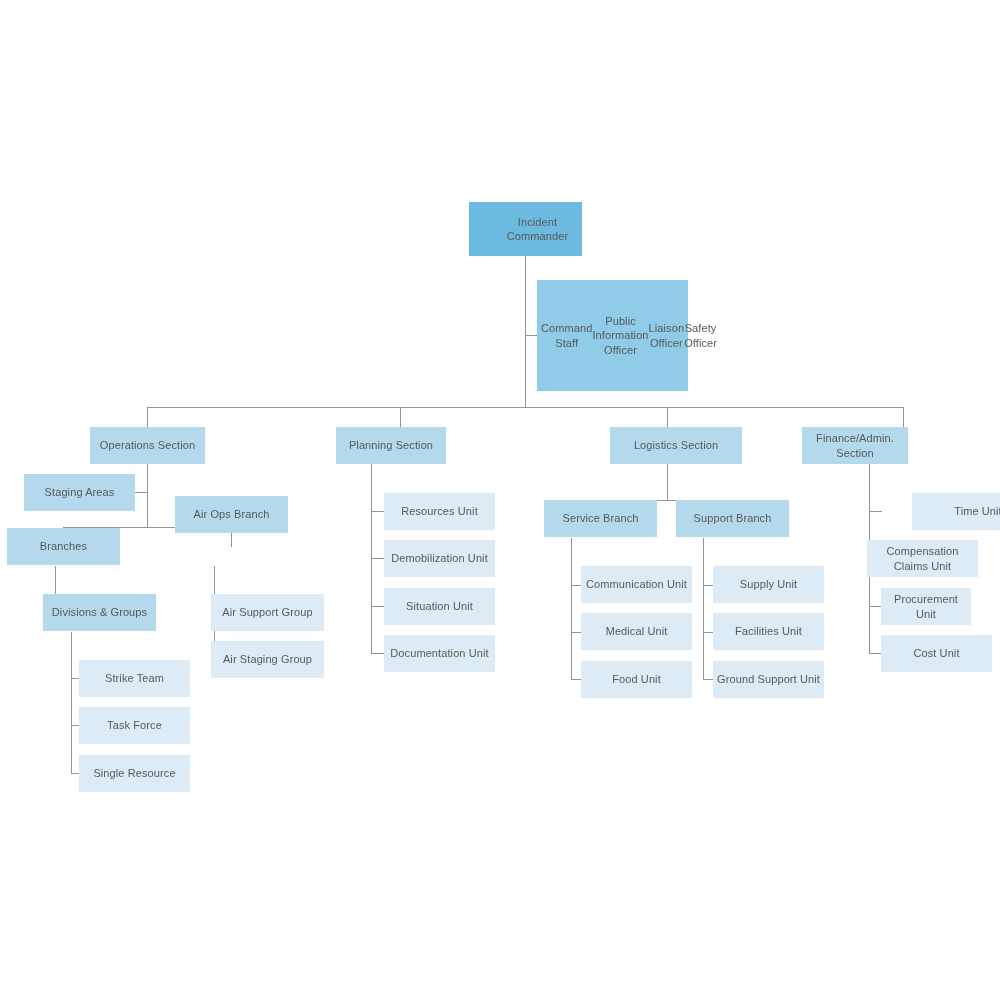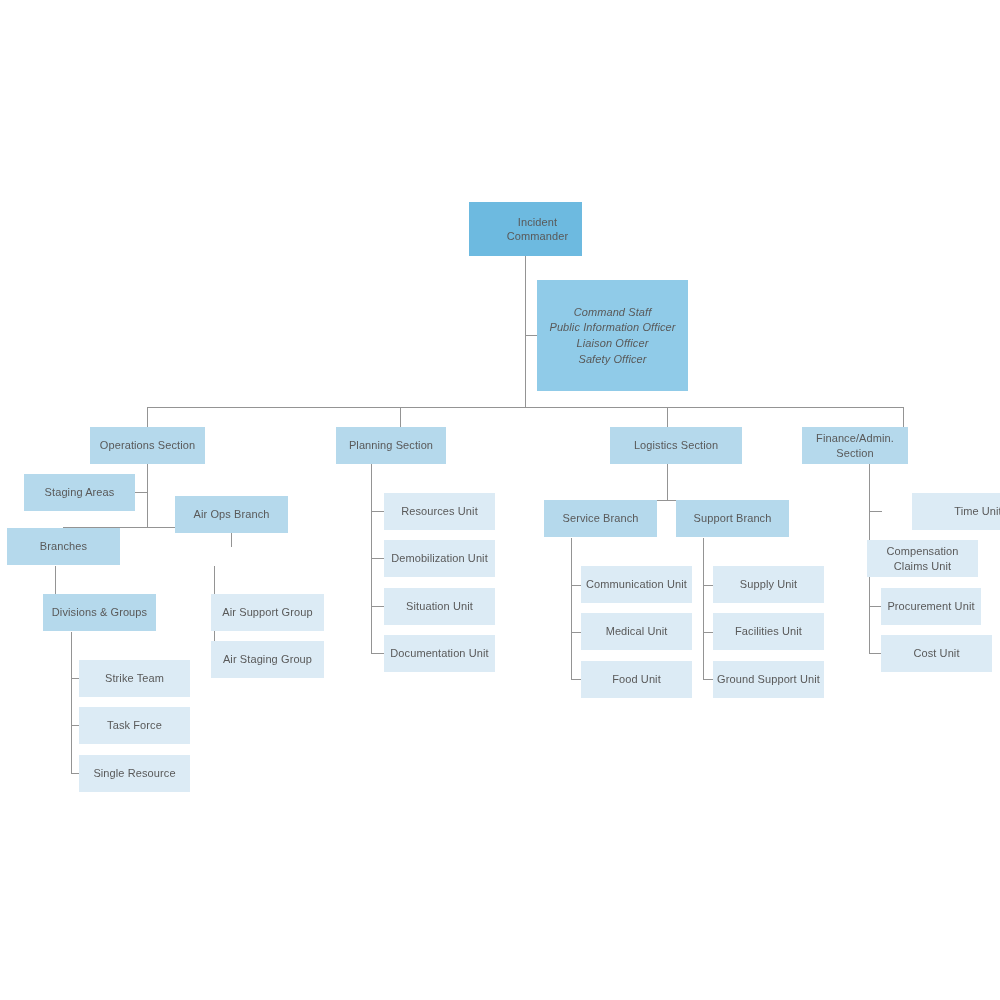--- a/index.html
+++ b/index.html
@@ -96,21 +96,21 @@
   <div class="conn conn-h" style="left:703px; top:679px; width:11px;"></div>
 
   <div class="conn conn-v" style="left:869px; top:464px; height:189px;"></div>
   <div class="conn conn-h" style="left:869px; top:511px; width:13px;"></div>
   <div class="conn conn-h" style="left:869px; top:558px; width:13px;"></div>
   <div class="conn conn-h" style="left:869px; top:606px; width:13px;"></div>
   <div class="conn conn-h" style="left:869px; top:653px; width:13px;"></div>
 
   <div class="node tier-root" style="left:469px; top:202px; width:113px; height:54px;">Incident Commander</div>
 
-  <div class="node tier-staff" style="left:537px; top:280px; width:151px; height:111px; flex-direction:column; justify-content:space-around; padding:24px 4px;font-style:italic;">
+  <div class="node tier-staff" style="left:537px; top:280px; width:151px; height:111px; flex-direction:row; justify-content:space-around; padding:24px 4px;">
     <span>Command Staff</span>
     <span>Public Information Officer</span>
     <span>Liaison Officer</span>
     <span>Safety Officer</span>
   </div>
 
   <div class="node tier-mid" style="left:90px; top:427px; width:115px; height:37px;">Operations Section</div>
 
   <div class="node tier-mid" style="left:336px; top:427px; width:110px; height:37px;">Planning Section</div>
 
@@ -159,17 +159,17 @@
 
   <div class="node tier-leaf" style="left:713px; top:613px; width:111px; height:37px;">Facilities Unit</div>
 
   <div class="node tier-leaf" style="left:713px; top:661px; width:111px; height:37px;">Ground Support Unit</div>
 
   <div class="node tier-leaf" style="left:881px; top:493px; width:132px; height:37px;margin-left:31px;">Time Unit</div>
 
   <div class="node tier-leaf" style="left:867px; top:540px; width:111px; height:37px;">Compensation
 Claims Unit</div>
 
-  <div class="node tier-leaf" style="left:881px; top:588px; width:100px; height:37px;">Procurement Unit</div>
+  <div class="node tier-leaf" style="left:881px; top:588px; width:90px; height:37px;">Procurement Unit</div>
 
   <div class="node tier-leaf" style="left:881px; top:635px; width:111px; height:37px;">Cost Unit</div>
 
 </div>
 
 </body></html>

